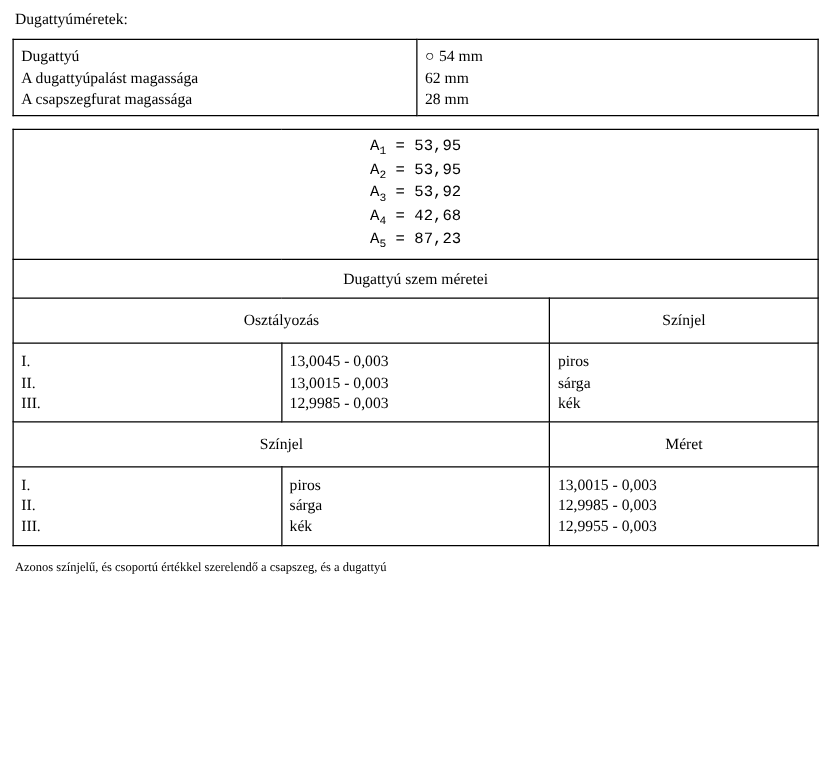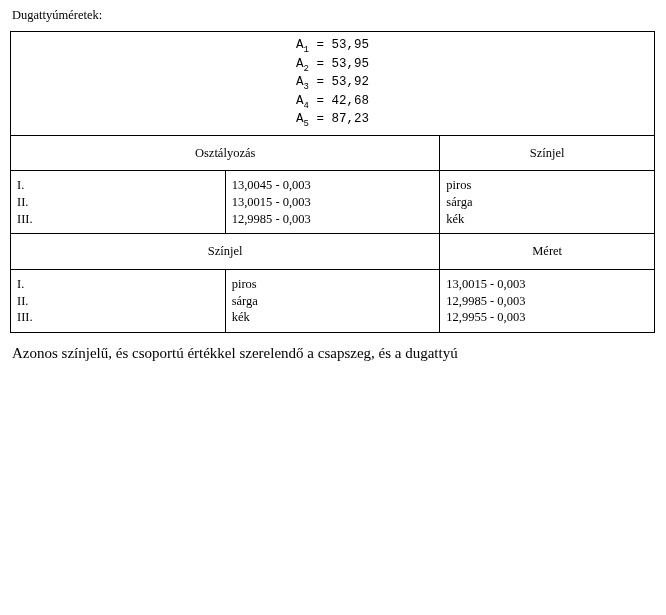--- a/index.html
+++ b/index.html
@@ -61,51 +61,70 @@
     text-align: center;
     padding: 7px 6px;
   }
   .colhead td {
     text-align: center;
     padding: 9px 6px;
   }
   .footer-line {
     margin: 0 0 0 2px;
     padding-top: 2px;
-    font-size: 15px;
+    font-size: 10px;
   }
   .footer-line.second {
     margin-top: 14px;
   }
   .col-a { width: 212px; }
   .col-b { width: 212px; margin-top: 12px; }
   .col-c { width: 219px; }
   .row-list td { padding-top: 6px; padding-bottom: 6px; }
 </style>
 </head>
 <body>
 
 <div class="page">
 
   <div class="intro">Dugattyúméretek:</div>
 
+  <table class="tbl">
+    <tbody>
+        <tr>
+      <td class="dims-left cell-lines">
+        <div>Dugattyú</div>
+        <div>A dugattyúpalást magassága</div>
+        <div>A csapszegfurat magassága</div>
+      </td>
+      <td class="cell-lines">
+        <div><span class="bullet">○</span> <span>54 mm</span></div>
+        <div>62 mm</div>
+        <div>28 mm</div>
+      </td>
+    </tr>
+  </tbody>
+    </table>
 
   <table class="tbl">
 
     <tbody>
         <tr>
       <td colspan="3" class="center cell-lines">
         <div><span>A</span><span class="sub">1</span> <span>= 53,95</span></div>
         <div><span>A</span><span class="sub">2</span> <span>= 53,95</span></div>
         <div><span>A</span><span class="sub">3</span> <span>= 53,92</span></div>
         <div><span>A</span><span class="sub">4</span> <span>= 42,68</span></div>
         <div><span>A</span><span class="sub">5</span> <span>= 87,23</span></div>
       </td>
     </tr>
 
+    <tr class="sec-head">
+      <td colspan="3">Dugattyú szem méretei</td>
+    </tr>
 
     <tr class="colhead">
       <td colspan="2" class="col-a">Osztályozás</td>
       <td class="col-c">Színjel</td>
     </tr>
 
     <tr class="row-list">
       <td class="col-a cell-lines">
         <div>I.</div>
         <div>II.</div>

